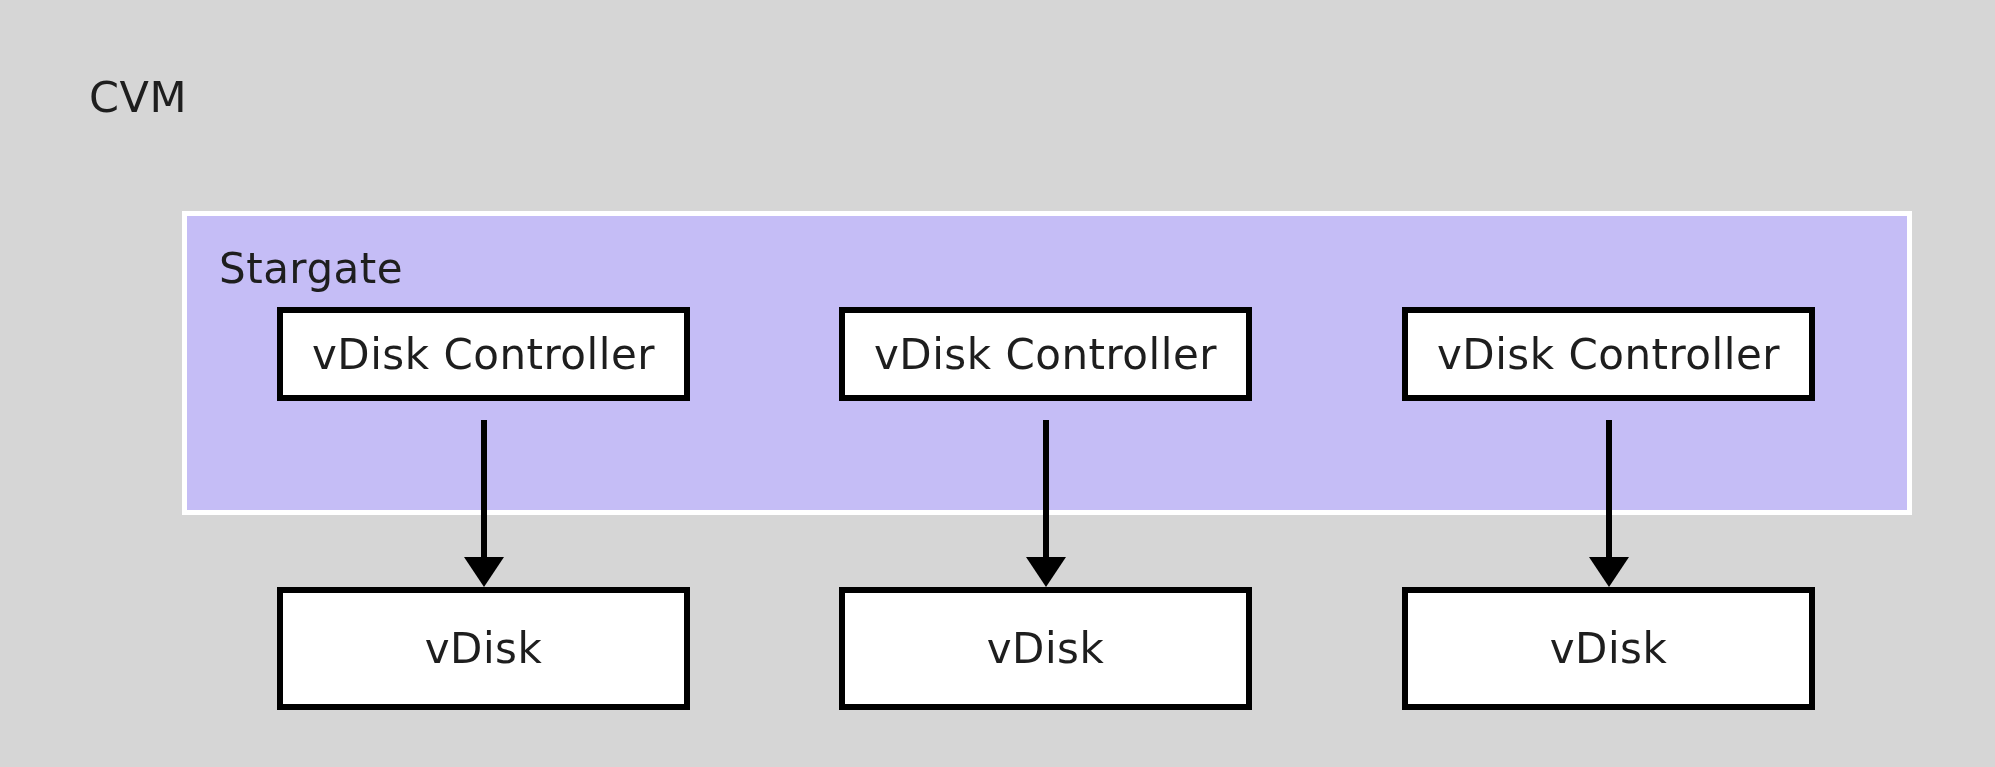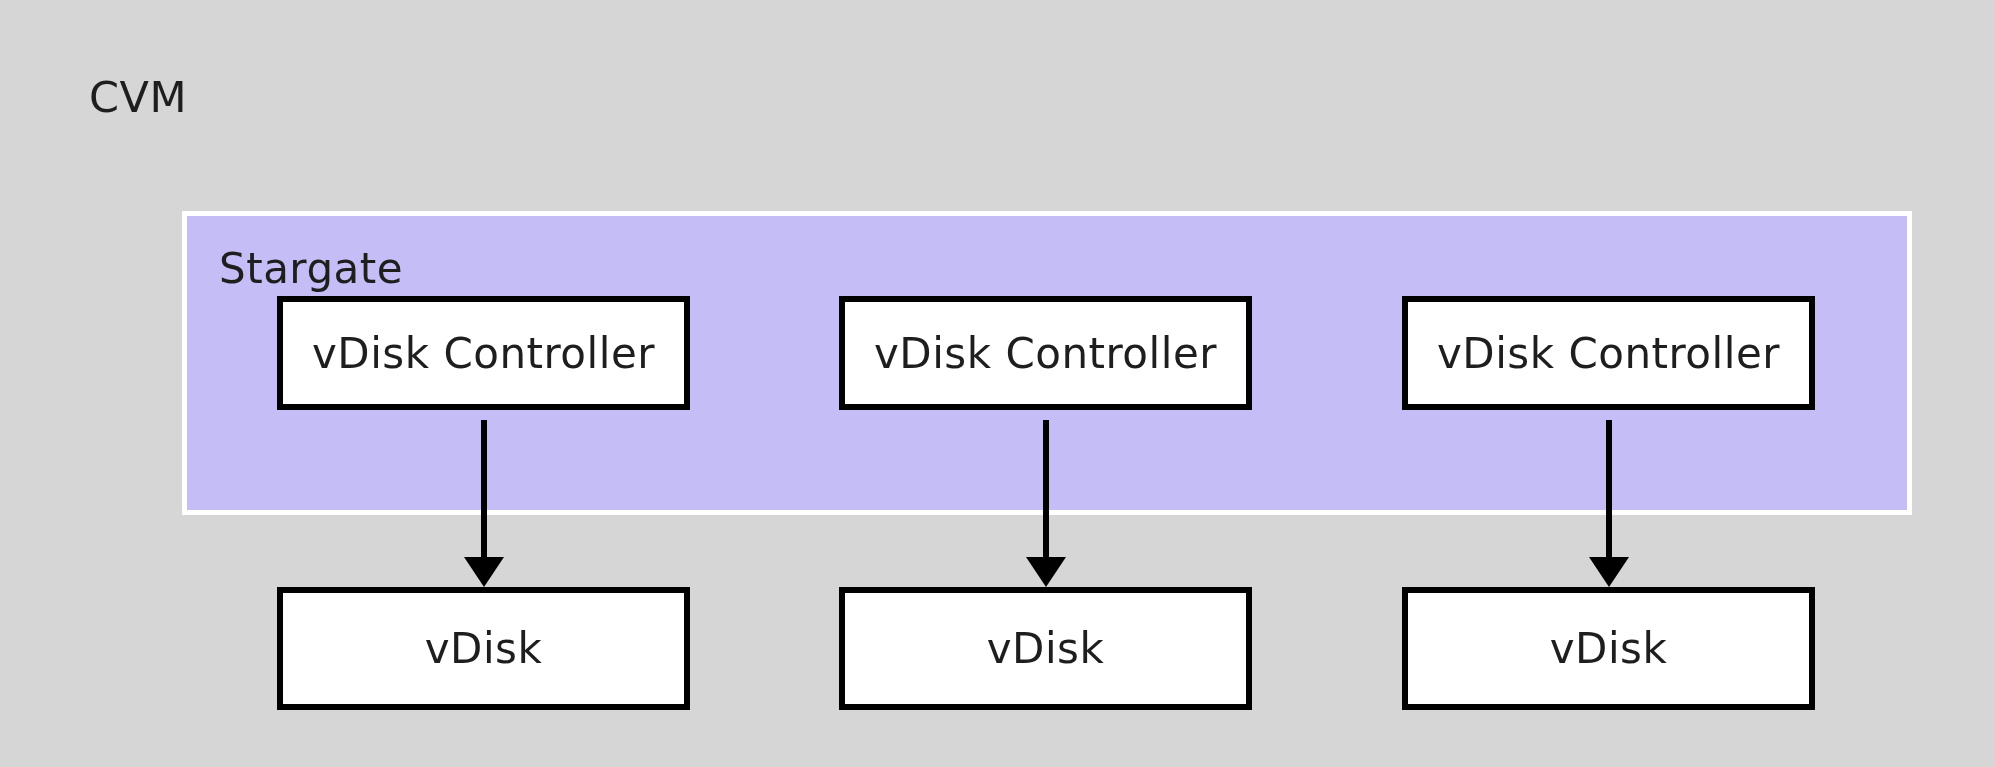--- a/index.html
+++ b/index.html
@@ -58,21 +58,21 @@
     background: var(--node-fill);
     border: 6px solid var(--node-border);
     display: flex;
     align-items: center;
     justify-content: center;
     font-size: 42px;
     letter-spacing: 0.5px;
     color: var(--text);
     white-space: nowrap;
   }
-  .controller { top: 232px; height: 114px; }
+  .controller { top: 243px; height: 94px; }
   .disk       { top: 523px; height: 123px; }
   .col1 { left: 213px; }
   .col2 { left: 775px; }
   .col3 { left: 1338px; }
   .arrow-line {
     position: absolute;
     top: 356px;
     width: 6px;
     height: 142px;
     background: var(--arrow);

